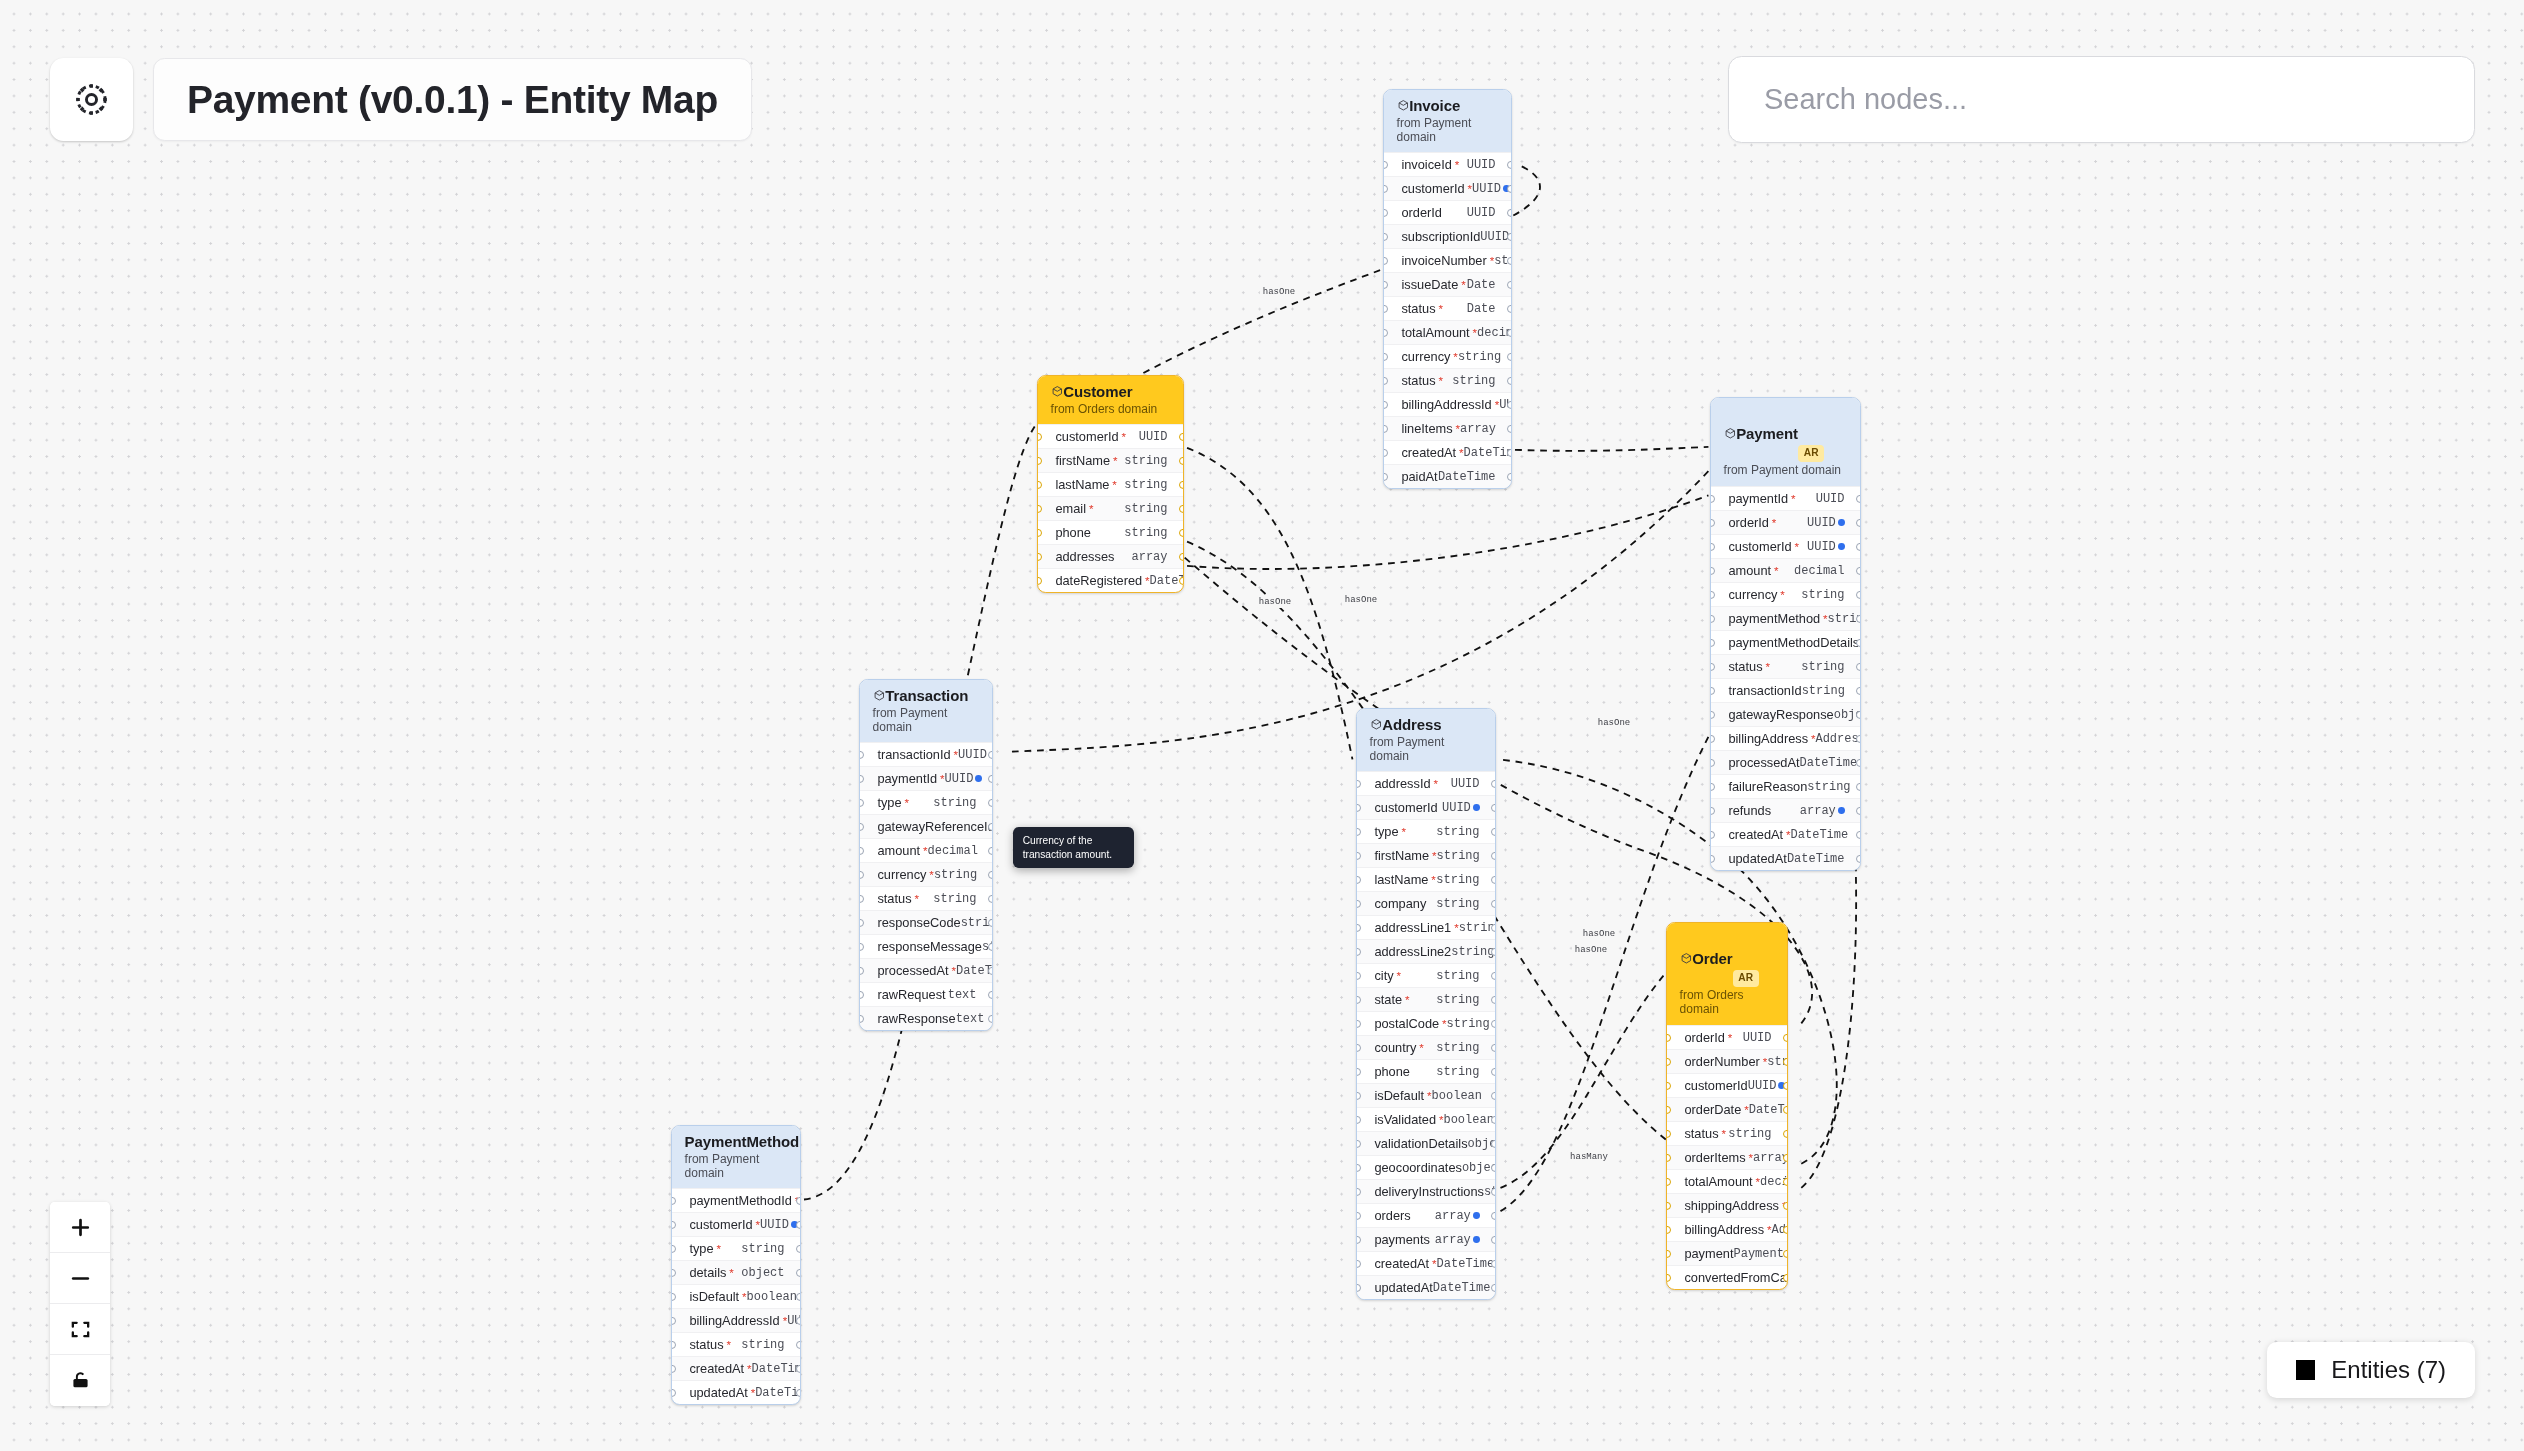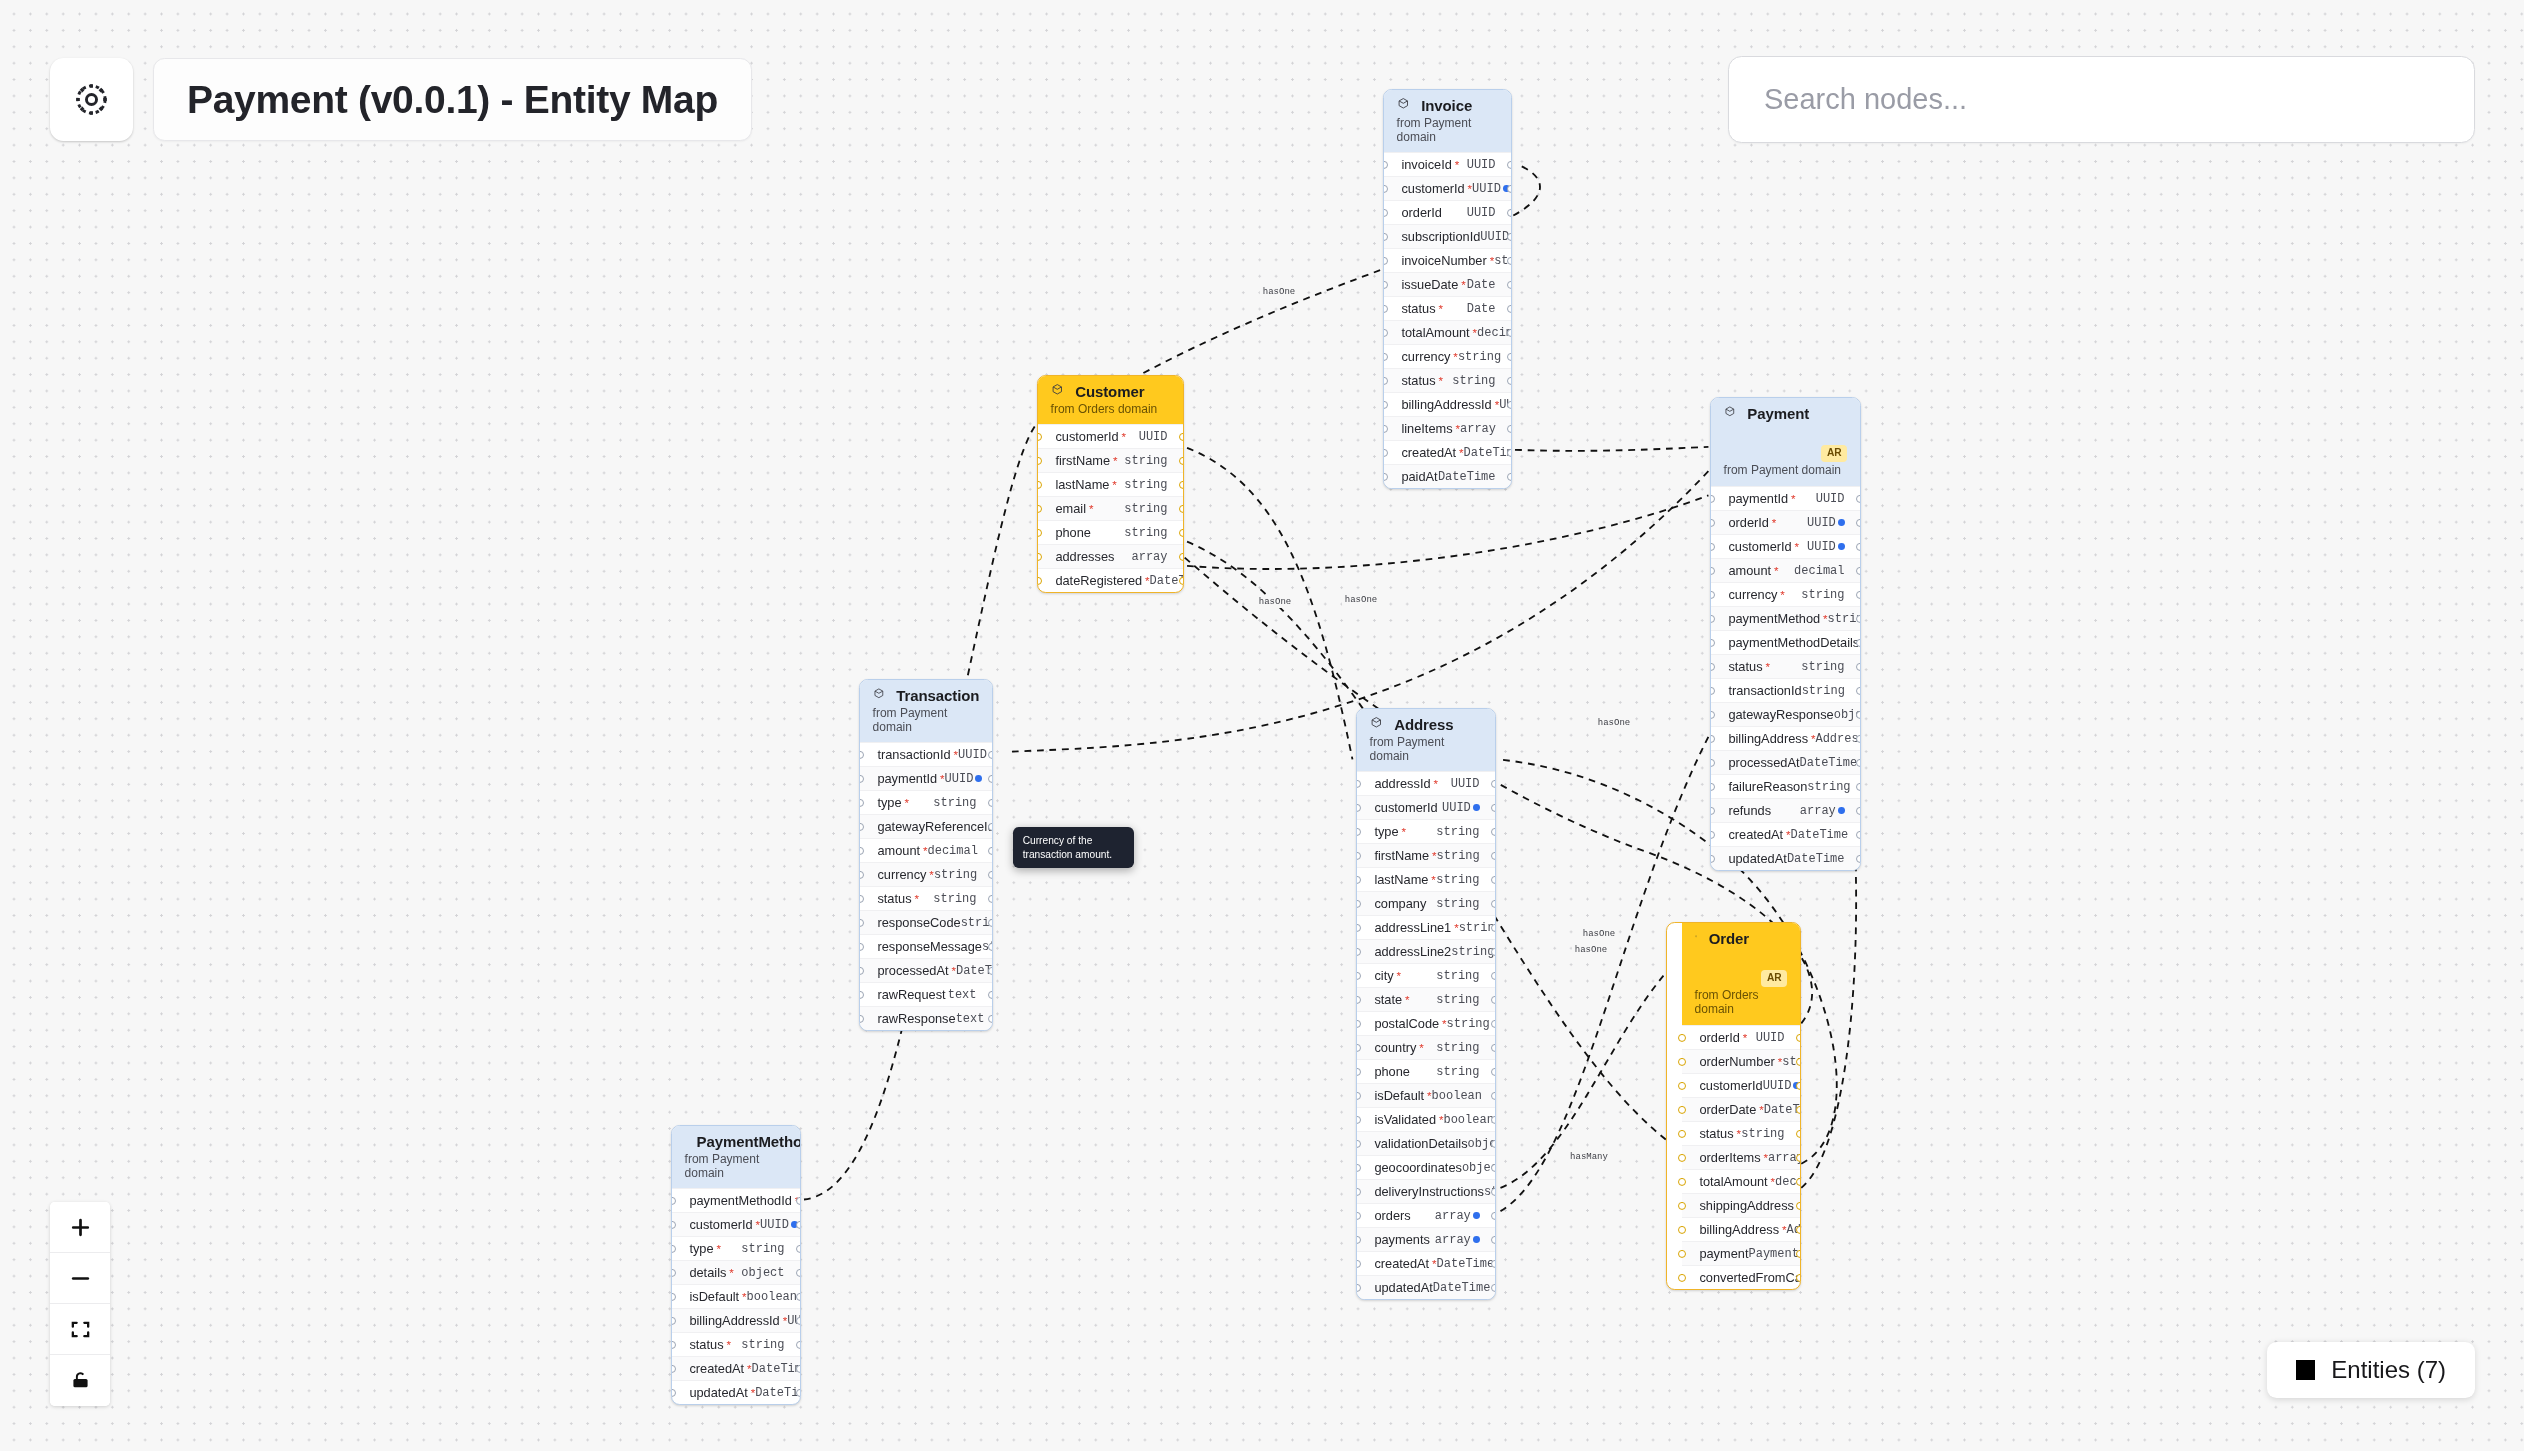--- a/index.html
+++ b/index.html
@@ -79,21 +79,21 @@
     background:#fff;
     border-radius:8.7px;
     overflow:hidden;
     box-shadow:0 1px 2.9px rgba(0,0,0,.10), 0 1px 1.9px rgba(0,0,0,.06);
   }
   .node.blue  { border:1.5px solid #b9cfeb; }
   .node.amber { border:1.5px solid #f0b429; }
   .node-head { padding:6.8px 12.6px 8.7px 12.6px; }
   .node.blue  .node-head { background:#dbe7f6; }
   .node.amber .node-head { background:#ffc91e; }
-  .head-top { display:flex; gap:12px; }
+  .head-top { display:flex; align-items:center; gap:0; }
   .node-title { font-size:15px; font-weight:700; color:#1b1c20; letter-spacing:-0.1px; }
   .node-sub { font-size:12px; color:#4b4d55; margin-top:1.9px; }
   .node.amber .node-sub { color:#6a5204; }
   .ar-badge {
     font-size:10.2px; font-weight:700; color:#6b4b00;
     background:#ffeaa0; border-radius:3.9px; padding:1px 5.8px; line-height:1.45;margin-top:40px;
   }
   .node.blue .ar-badge { background:#ffeaa0; }
 
   .field {
@@ -734,21 +734,21 @@
         <span class="ftype">DateTime</span>
         <span class="port r"></span>
       </div>
       <div class="field">
         <span class="port l"></span>
         <span class="fname">updatedAt</span>
         <span class="ftype">DateTime</span>
         <span class="port r"></span>
       </div>
     </div>
-    <div class="node amber" style="left: 1666px; top: 922px; width: 135px; padding-left: 15px;">
+    <div class="node amber" style="left: 1666px; top: 922px; width: 122px;">
       <div class="node-head">
         <div class="head-top">
           <svg width="12.6" height="12.6" viewBox="0 0 24 24" fill="none" stroke="#3a3b42" stroke-width="1.7">
             <path d="M12 3l8 4.5v9L12 21l-8-4.5v-9z"></path>
             <path d="M4 7.5l8 4.5 8-4.5"></path>
           </svg>
           <span class="node-title">Order</span>
           <span class="ar-badge">AR</span>
         </div>
         <div class="node-sub">from Orders domain</div>

